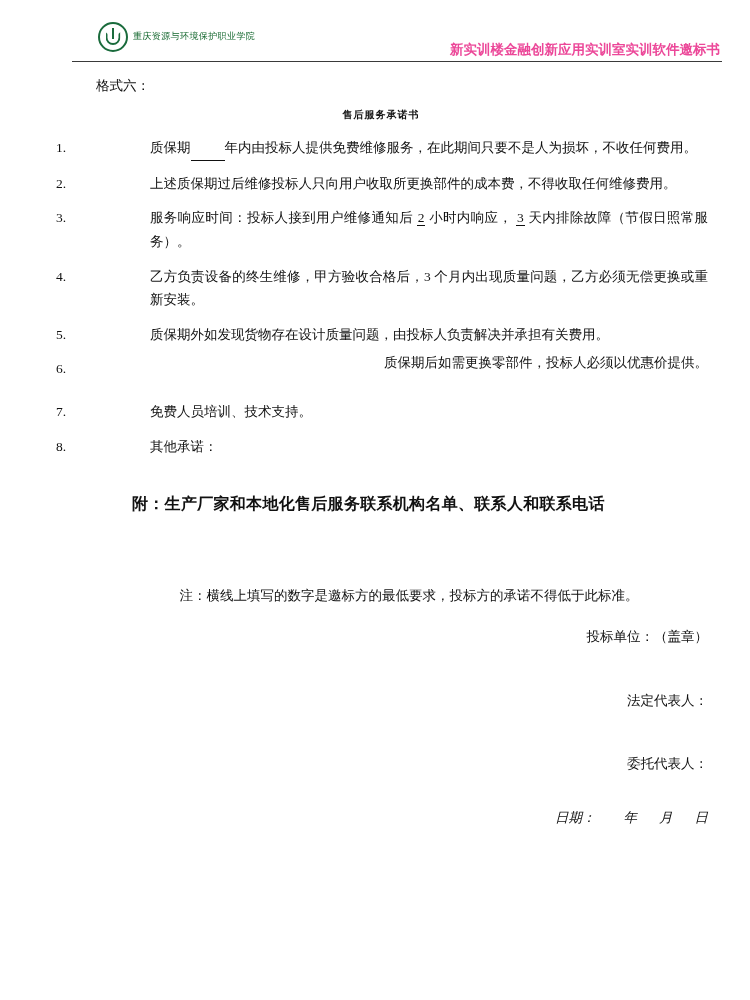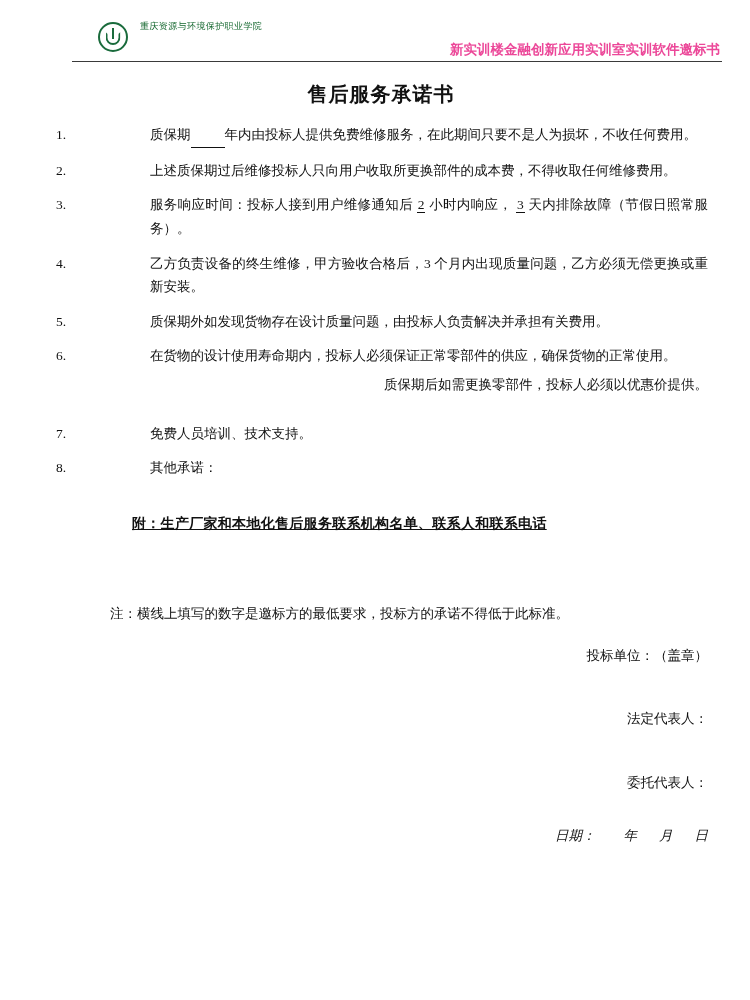--- a/index.html
+++ b/index.html
@@ -29,21 +29,22 @@
     left: 44px;
     right: 0;
     bottom: 0;
     border-bottom: 1px solid #3a3a3a;
   }
   .logo-wrap {
     position: absolute;
     left: 70px;
     top: 0px;
     display: flex;
-    gap: 12px;
+    align-items: center;
+    gap: 5px;
   }
   .logo-mark {
     width: 30px;
     height: 30px;
     border-radius: 50%;
     border: 2px solid #1a6b3c;
     background: #ffffff;
     position: relative;
     box-sizing: border-box;
   }
@@ -95,21 +96,21 @@
     color: #111;
     font-size: 13.5px;
     line-height: 1.45;
   }
   .format-label {
     font-size: 13.5px;
     margin: 0 0 12px 42px;
   }
   .doc-title {
     text-align: center;
-    font-size: 20px;
+    font-size: 10px;
     font-weight: bold;
     margin: 4px 0 14px 0;
     letter-spacing: 1px;
   }
   ol.clauses {
     list-style: none;
     margin: 0;
     padding: 0;
   }
   ol.clauses > li {
@@ -135,28 +136,28 @@
     display: inline-block;
     min-width: 34px;
     text-align: center;
   }
   .u-tight {
     border-bottom: 1px solid #111;
     padding: 0 1px;
   }
   .attach {
     margin: 34px 0 0 78px;
-    font-size: 14px;
+    font-size: 16px;
     font-weight: bold;
     letter-spacing: 0.3px;
-    text-decoration: underline;
   }
   .note {
     margin: 70px 0 0 56px;
     font-size: 13.5px;
+    text-align: center;
   }
   .field {
     margin: 22px 0 0 78px;
     font-size: 13.5px;
     text-align: right;
   }
   .field.gap {
     margin-top: 44px;
   }
   .field.date {
@@ -175,20 +176,21 @@
     <div class="header-rule"></div>
     <div class="logo-wrap">
       <div class="logo-mark"></div>
       <div class="logo-text">重庆资源与环境保护职业学院</div>
     </div>
     <div class="header-title">新实训楼金融创新应用实训室实训软件邀标书</div>
   </div>
 
   <div class="doc">
 
+    <div class="format-label">格式六：</div>
 
     <div class="doc-title">售后服务承诺书</div>
 
     <ol class="clauses">
 
       <li>
         <span class="num">1.</span>
         <span><span>质保期</span><span class="u">&nbsp;&nbsp;&nbsp;&nbsp;</span><span>年内由投标人提供免费维修服务，在此期间只要不是人为损坏，不收任何费用。</span></span>
       </li>
 
@@ -207,21 +209,20 @@
         <span>乙方负责设备的终生维修，甲方验收合格后，3 个月内出现质量问题，乙方必须无偿更换或重新安装。</span>
       </li>
 
       <li>
         <span class="num">5.</span>
         <span>质保期外如发现货物存在设计质量问题，由投标人负责解决并承担有关费用。</span>
       </li>
 
       <li>
         <span class="num">6.</span>
-        <span>在货物的设计使用寿命期内，投标人必须保证正常零部件的供应，确保货物的正常使用。</span>
       </li>
     </ol>
 
     <div class="indent-line">质保期后如需更换零部件，投标人必须以优惠价提供。</div>
 
     <ol class="clauses">
       <li>
         <span class="num">7.</span>
         <span>免费人员培训、技术支持。</span>
       </li>

